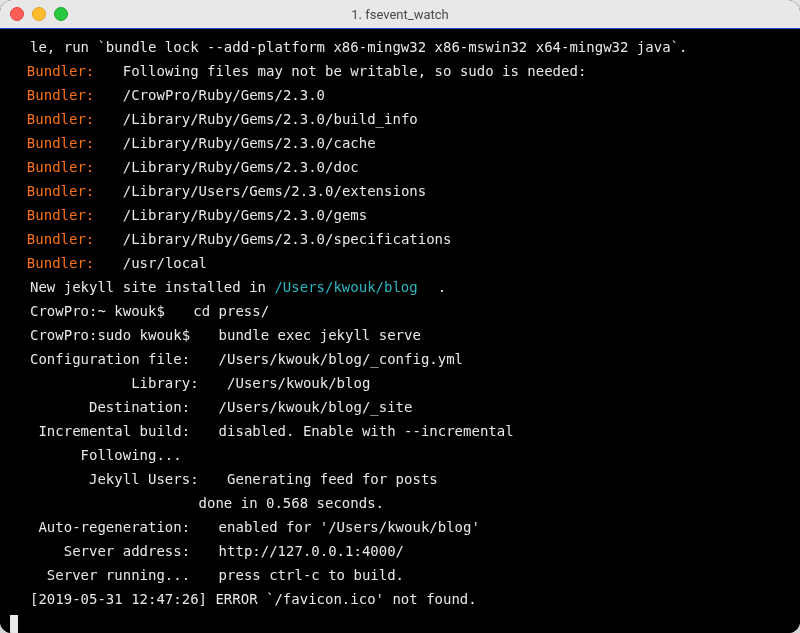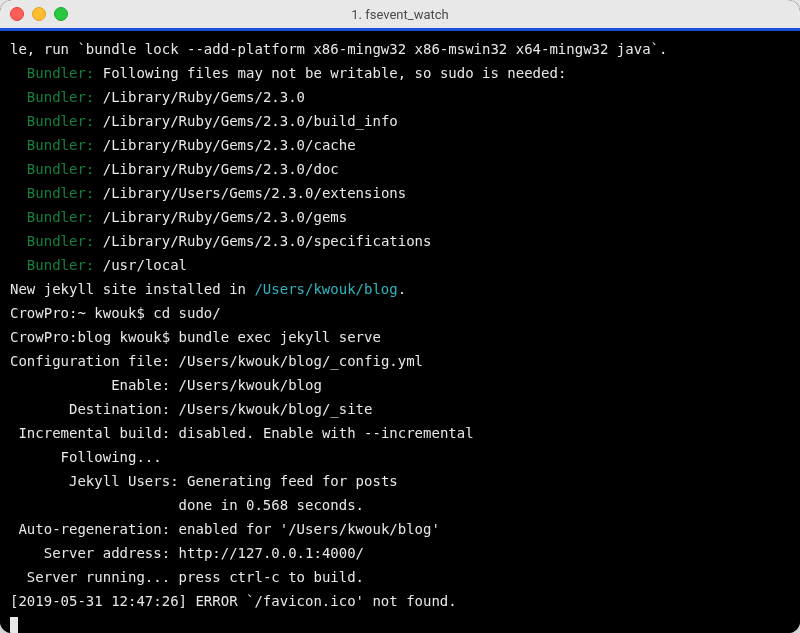--- a/index.html
+++ b/index.html
@@ -21,21 +21,21 @@
     display: flex;
     flex-direction: column;
   }
   .titlebar {
     height: 28px;
     background: #e8e8e8;
     display: flex;
     align-items: center;
     padding: 0 10px;
     position: relative;
-    border-bottom: 3px solid #1d4ed8;
+    border-bottom: 1px solid #1d4ed8;
     flex-shrink: 0;
   }
   .traffic {
     display: flex;
     gap: 8px;
   }
   .dot {
     width: 12px;
     height: 12px;
     border-radius: 50%;
@@ -57,23 +57,23 @@
     background: #000;
     font-family: Menlo, "DejaVu Sans Mono", Consolas, monospace;
     font-size: 14px;
     line-height: 24px;
     color: #e8e8e8;
     padding: 6px 10px 4px 10px;
     white-space: pre-wrap;
     word-break: break-word;
     overflow: hidden;
   }
-  .g { color: #15803d; }  
+  .g { color: #f97316; }  
   .c { color: #2cb5c0; }  
-  .w { color: #e8e8e8; }
+  .w { color: #e8e8e8; margin-left: 20px; }
   .cursor {
     display: inline-block;
     width: 8px;
     height: 18px;
     background: #e8e8e8;
     vertical-align: middle;
     animation: blink 1s step-end infinite;
   }
   @keyframes blink { 50% { opacity: 0; } }
 </style>
@@ -85,33 +85,33 @@
     <div class="traffic">
       <div class="dot red"></div>
       <div class="dot yellow"></div>
       <div class="dot green"></div>
     </div>
     <div class="title">1. fsevent_watch</div>
   </div>
 
   <div class="term"><span class="w">le, run `bundle lock --add-platform x86-mingw32 x86-mswin32 x64-mingw32 java`.</span>
   <span class="g">Bundler:</span> <span class="w">Following files may not be writable, so sudo is needed:</span>
-  <span class="g">Bundler:</span> <span class="w">/Library/Ruby/Gems/2.3.0</span>
+  <span class="g">Bundler:</span> <span class="w">/CrowPro/Ruby/Gems/2.3.0</span>
   <span class="g">Bundler:</span> <span class="w">/Library/Ruby/Gems/2.3.0/build_info</span>
   <span class="g">Bundler:</span> <span class="w">/Library/Ruby/Gems/2.3.0/cache</span>
   <span class="g">Bundler:</span> <span class="w">/Library/Ruby/Gems/2.3.0/doc</span>
   <span class="g">Bundler:</span> <span class="w">/Library/Users/Gems/2.3.0/extensions</span>
   <span class="g">Bundler:</span> <span class="w">/Library/Ruby/Gems/2.3.0/gems</span>
   <span class="g">Bundler:</span> <span class="w">/Library/Ruby/Gems/2.3.0/specifications</span>
   <span class="g">Bundler:</span> <span class="w">/usr/local</span>
 <span class="w">New jekyll site installed in </span><span class="c">/Users/kwouk/blog</span><span class="w">.</span>
-<span class="w">CrowPro:~ kwouk$ </span><span class="w">cd sudo/</span>
-<span class="w">CrowPro:blog kwouk$ </span><span class="w">bundle exec jekyll serve</span>
+<span class="w">CrowPro:~ kwouk$ </span><span class="w">cd press/</span>
+<span class="w">CrowPro:sudo kwouk$ </span><span class="w">bundle exec jekyll serve</span>
 <span class="w">Configuration file:</span> <span class="w">/Users/kwouk/blog/_config.yml</span>
-            <span class="w">Enable:</span> <span class="w">/Users/kwouk/blog</span>
+            <span class="w">Library:</span> <span class="w">/Users/kwouk/blog</span>
        <span class="w">Destination:</span> <span class="w">/Users/kwouk/blog/_site</span>
  <span class="w">Incremental build:</span> <span class="w">disabled. Enable with --incremental</span>
       <span class="w">Following...</span>
        <span class="w">Jekyll Users:</span> <span class="w">Generating feed for posts</span>
                     <span class="w">done in 0.568 seconds.</span>
  <span class="w">Auto-regeneration:</span> <span class="w">enabled for '/Users/kwouk/blog'</span>
     <span class="w">Server address:</span> <span class="w">http://127.0.0.1:4000/</span>
   <span class="w">Server running...</span> <span class="w">press ctrl-c to build.</span>
 <span class="w">[2019-05-31 12:47:26] ERROR `/favicon.ico' not found.</span>
 <span class="cursor"></span></div>

